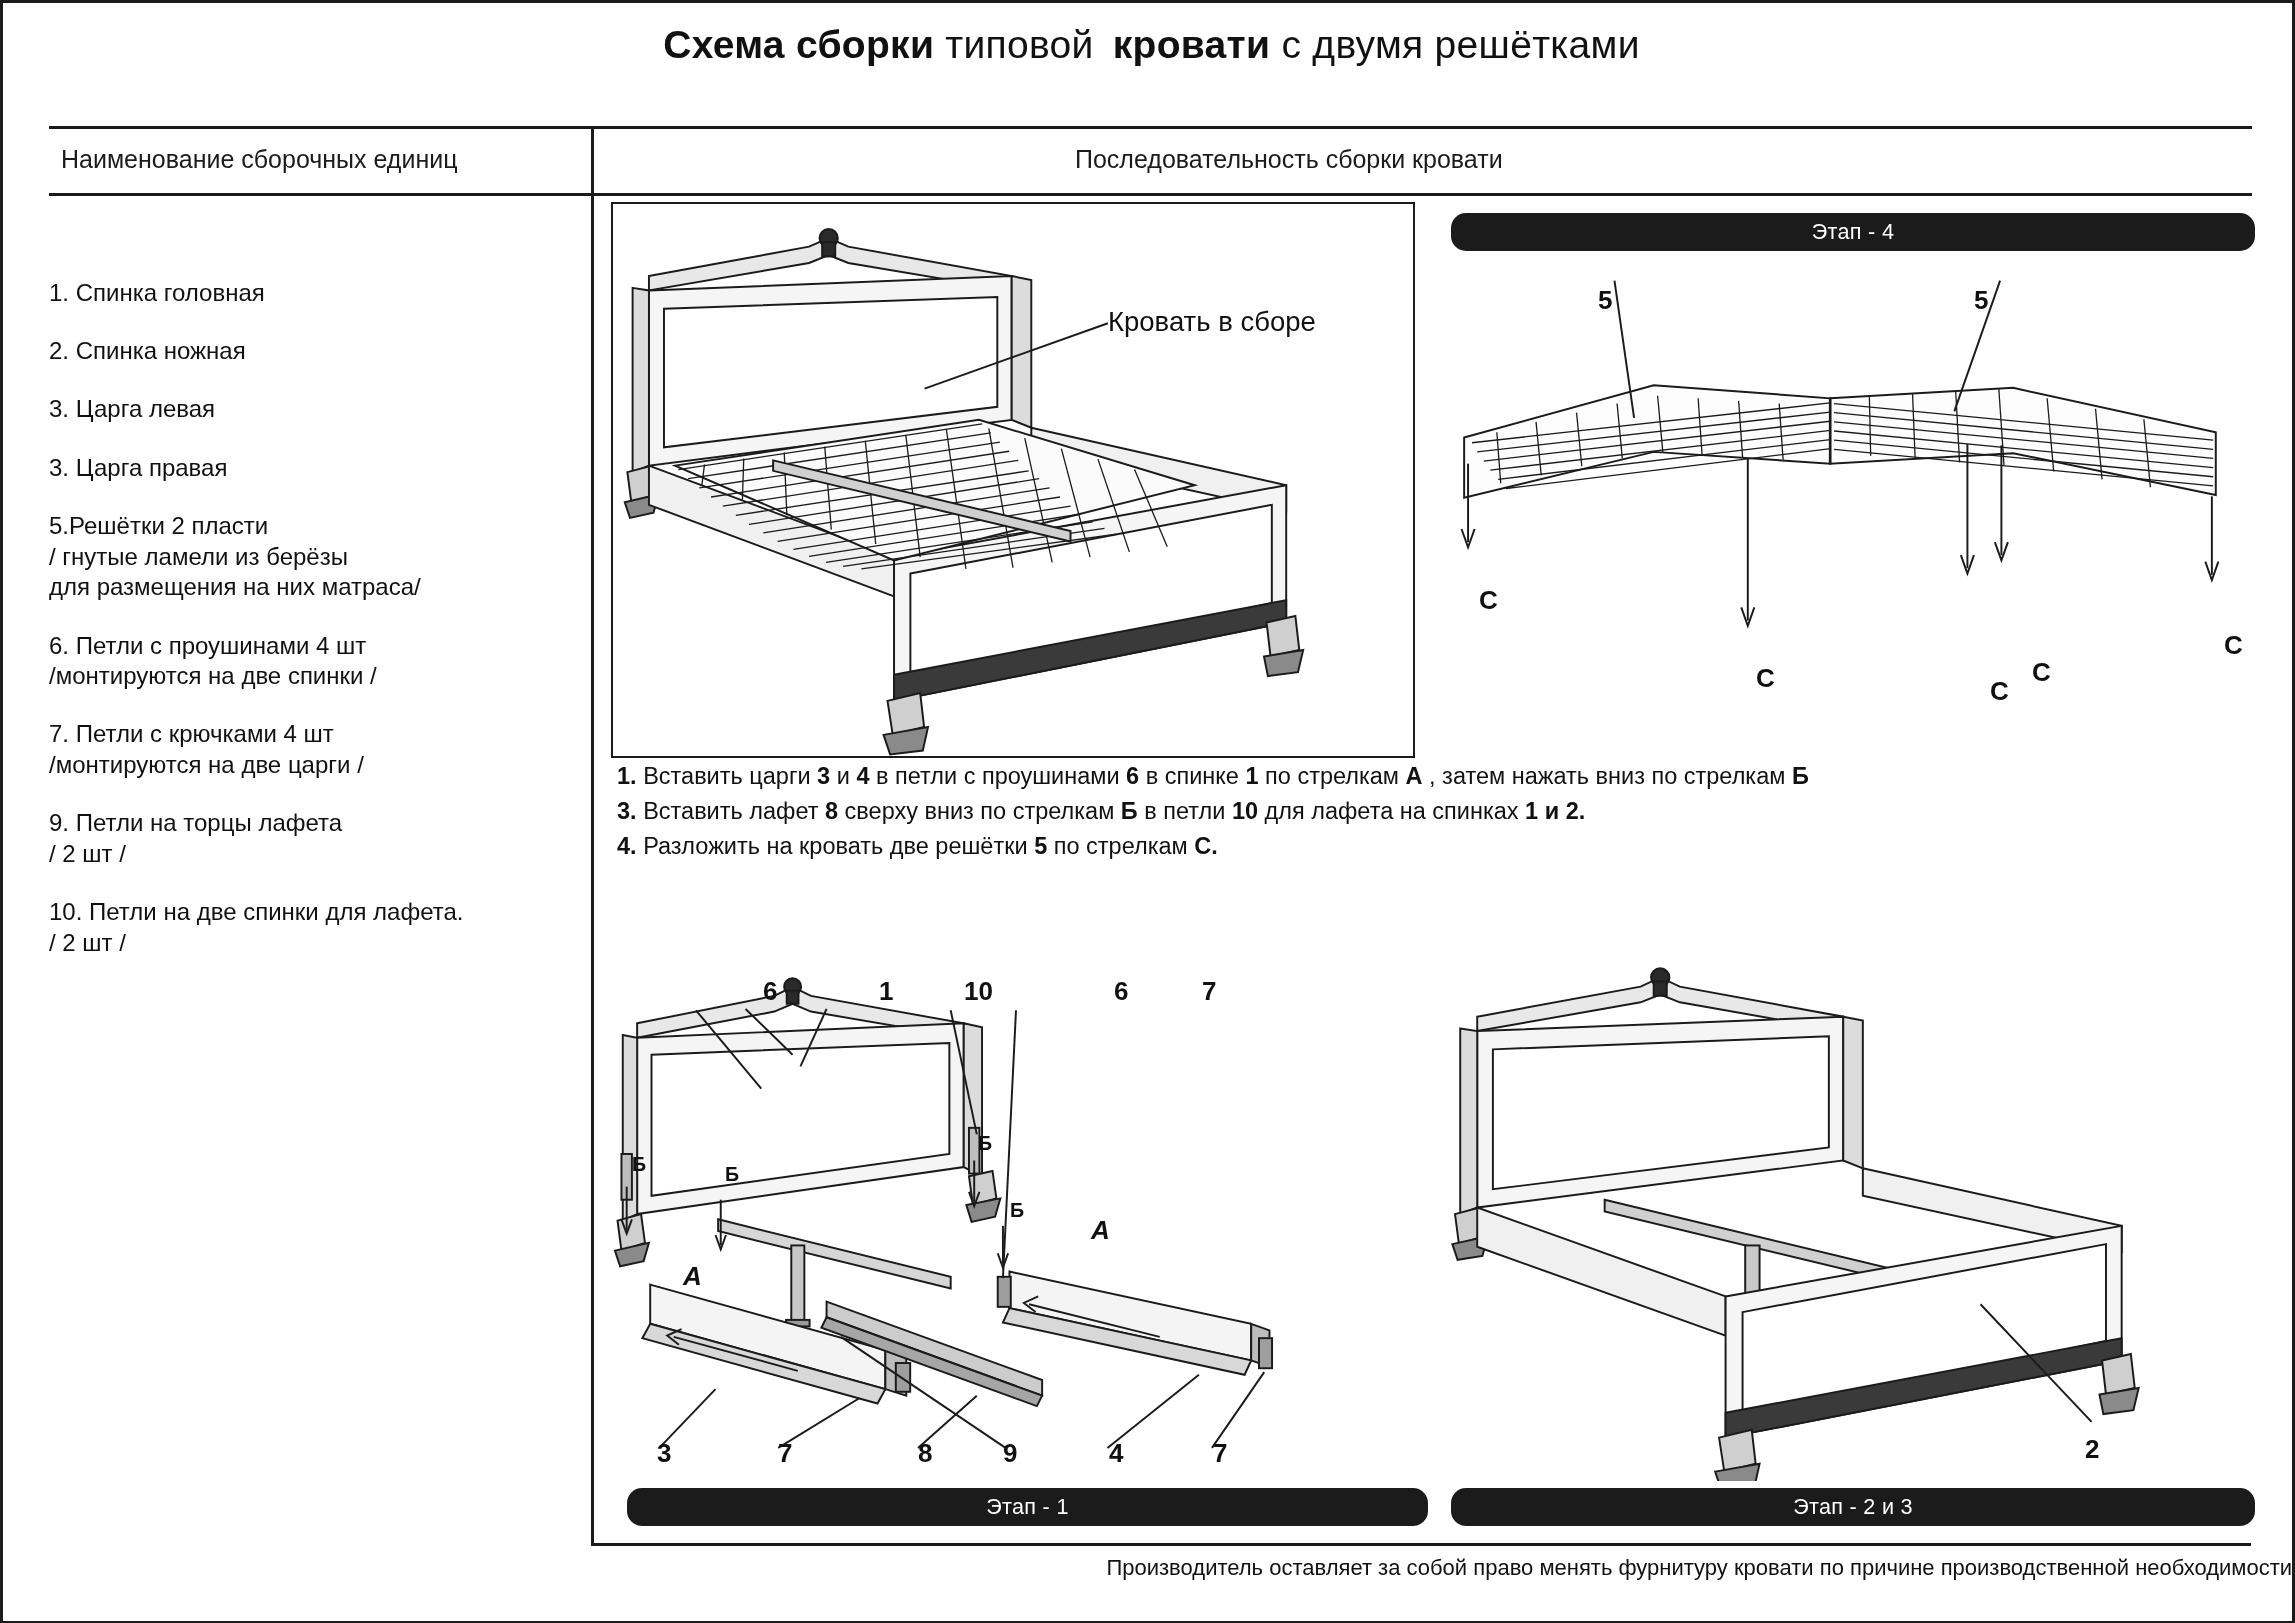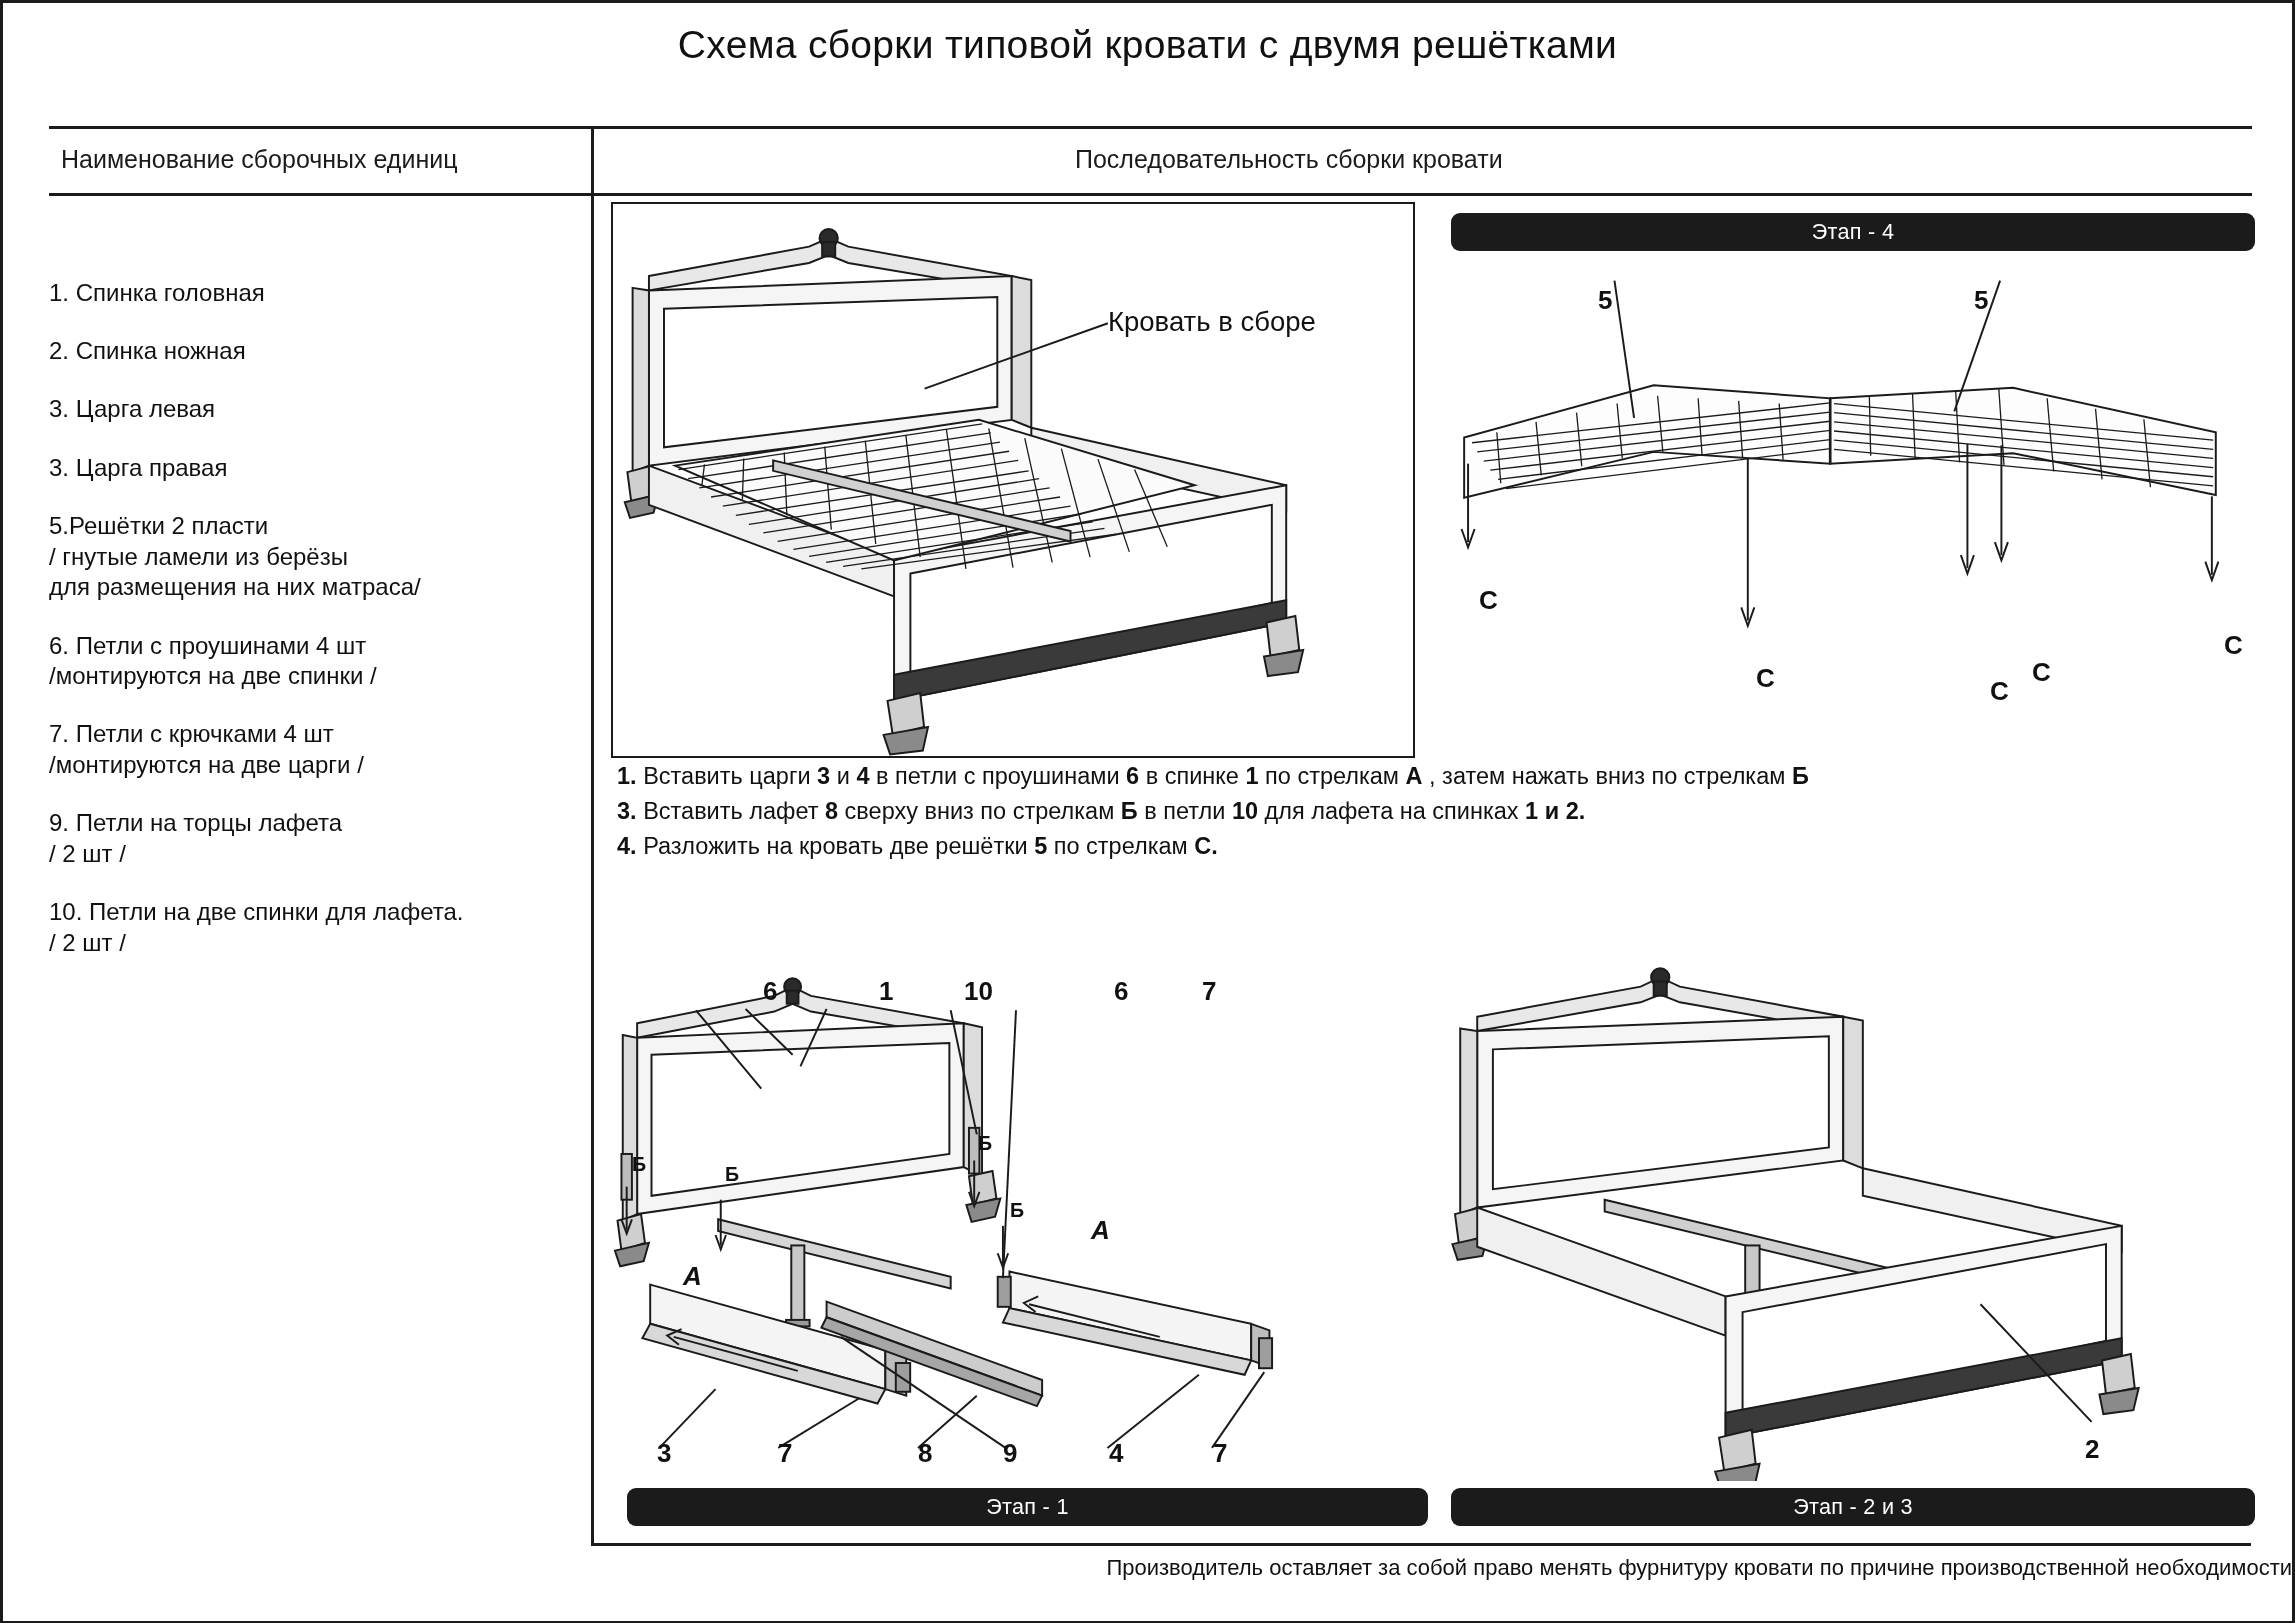--- a/index.html
+++ b/index.html
@@ -27,21 +27,21 @@
   .title {
     position: absolute;
     left: 0;
     top: 19.6px;
     width: 100%;
     text-align: center;
     font-size: 39px;
     letter-spacing: 0.3px;
     white-space: nowrap;
   }
-  .title .b { font-weight: normal; }
+  .title .b { font-weight: bold; margin-left: 8px; }
   .title .n { font-weight: normal; }
 
   
   .hline {
     position: absolute;
     background: #1b1b1b;
   }
   .vline {
     position: absolute;
     background: #1b1b1b;
@@ -77,21 +77,21 @@
   }
   .panel-border {
     border: 2px solid #1b1b1b;
   }
 
   
   .banner {
     position: absolute;
     background: #1b1b1b;
     color: #fff;
-    border-radius: 9px;
+    border-radius: 15px;
     font-size: 21.6px;
     display: flex;
     align-items: center;
     justify-content: center;
     letter-spacing: 0.3px;
   }
 
   
   .instructions {
     position: absolute;

